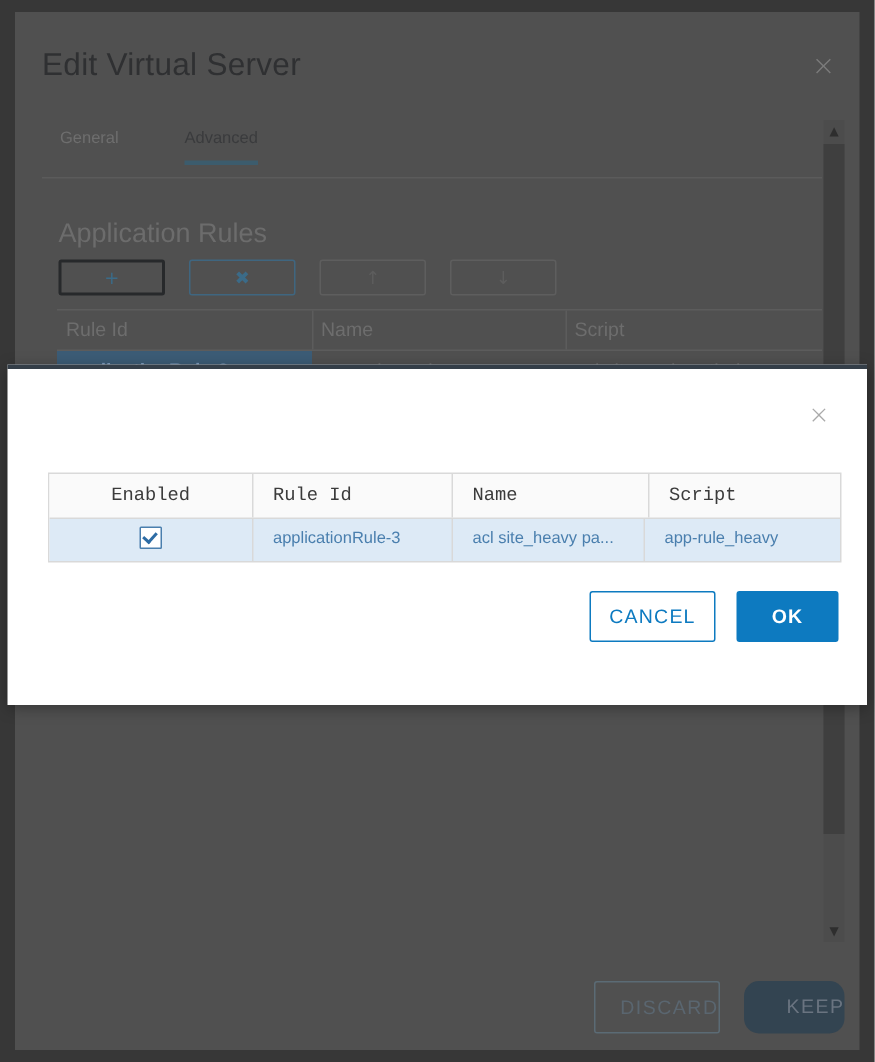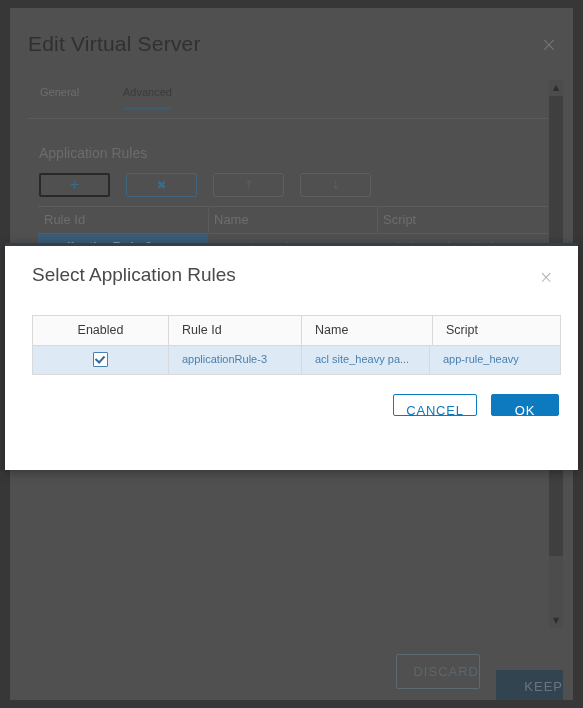--- a/index.html
+++ b/index.html
@@ -75,21 +75,21 @@
   .bg-tab.tab-advanced {
     left: 95px;
     color: #3a3b3d;
     border-bottom: 3px solid #3c5c6d;
   }
 
   #bg-section-label {
     position: absolute;
     left: 29px;
     top: 137px;
-    font-size: 14px;
+    font-size: 18px;
     color: #6c6c6c;
     white-space: nowrap;
   }
 
   
   .bg-btn {
     position: absolute;
     top: 165px;
     width: 71px;
     height: 24px;
@@ -207,24 +207,23 @@
     left: 386px;
     width: 84px;
     border: 1px solid #5b6b75;
     border-radius: 2px;
     color: #5a6670;
     background: transparent;
   }
   #bg-keep {
     left: 486px;
     width: 67px;
-    border-radius: 0;
+    border-radius: 10px;
     color: #6a7480;
     background: #334451;
-    margin-top: 16px;
   }
 
   
   #modal {
     position: absolute;
     left: 5px;
     top: 243px;
     width: 573px;
     height: 227px;
     background: #ffffff;
@@ -260,20 +259,21 @@
     top: 69px;
     width: 529px;
     border: 1px solid #d9d9d9;
     box-sizing: border-box;
   }
   #m-thead {
     display: flex;
     height: 29px;
     background: #fafafa;
     border-bottom: 1px solid #d9d9d9;
+    font-family: Liberation Mono, monospace;
   }
   #m-row {
     display: flex;
     height: 28px;
     background: #ddeaf6;
   }
   .m-col { box-sizing: border-box; position: relative; }
   .m-col.col-enabled { width: 135px; }
   .m-col.col-ruleid  { width: 133px; }
   .m-col.col-name    { width: 131px; }
@@ -318,42 +318,42 @@
     width: 4px;
     height: 7px;
     border: solid #2d6ca5;
     border-width: 0 2px 2px 0;
     transform: rotate(42deg);
   }
 
   .modal-btn {
     position: absolute;
     top: 148px;
-    height: 22px;
+    height: 34px;
     box-sizing: border-box;
     font-size: 13px;
     line-height: 32px;
     text-align: center;
     letter-spacing: .8px;
     border-radius: 2px;
   }
   #btn-cancel {
     left: 388px;
     width: 84px;
     border: 1px solid #0d7ac0;
     color: #0d7ac0;
     background: #ffffff;
   }
   #btn-ok {
     left: 486px;
     width: 68px;
     background: #0d7ac0;
     color: #ffffff;
     border: 1px solid #0d7ac0;
-    font-weight: normal;
+    font-weight: bold;
   }
 </style>
 </head>
 <body>
 
 <div id="backdrop">
 
   <div id="bg-panel">
 
     <div id="bg-title">Edit Virtual Server</div>
@@ -394,21 +394,20 @@
     <div id="bg-scroll-down">▼</div>
 
     <div class="bg-foot-btn" id="bg-discard">DISCARD</div>
     <div class="bg-foot-btn" id="bg-keep">KEEP</div>
 
   </div>
 </div>
 
 <div id="modal">
 
-  <div id="modal-title">Select Application Rules</div>
 
   <div id="modal-close">×</div>
 
   <div id="modal-table">
 
     <div id="m-thead">
       <div class="m-col col-enabled">
         <div class="m-th center">Enabled</div>
       </div>
       <div class="m-col col-ruleid">

